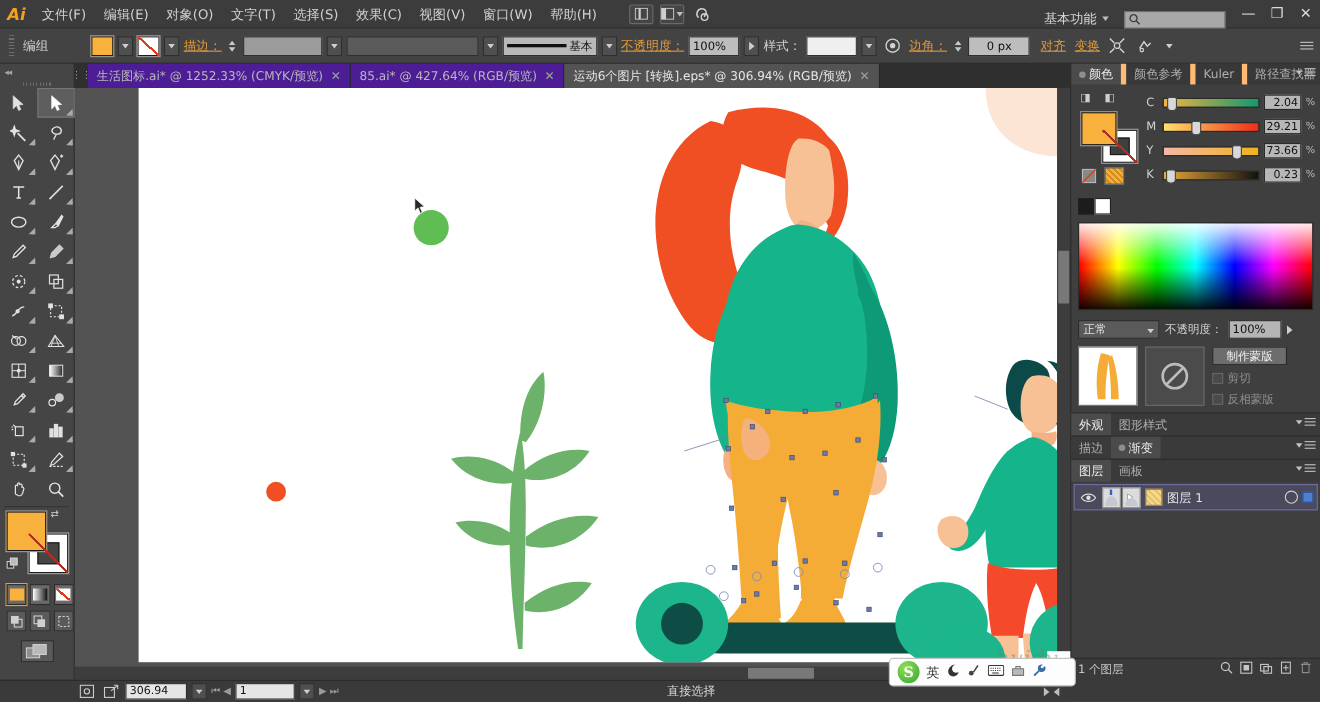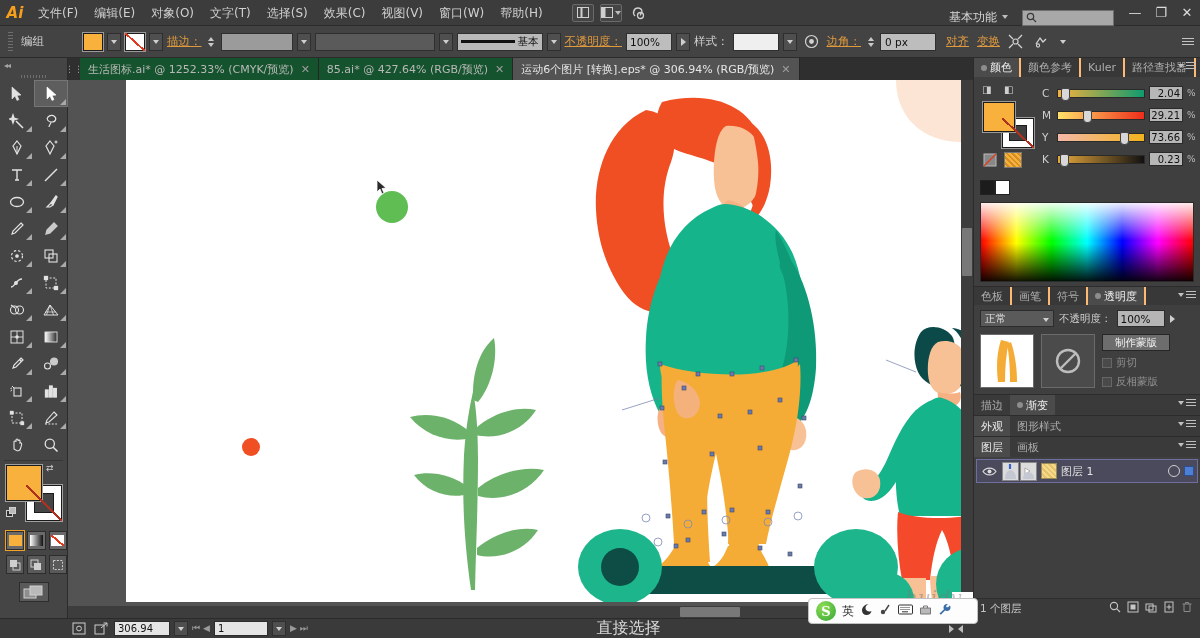--- a/index.html
+++ b/index.html
@@ -92,34 +92,34 @@
     width: 46px; height: 18px; background: #bdbdbd; border: 1px solid #2f2f2f;
     color: #111; font-size: 10.5px; display: flex; align-items: center; padding-left: 3px;
   }
   .right-tri { width:0;height:0;border-top:4px solid transparent;border-bottom:4px solid transparent;border-left:5px solid #cfcfcf; }
   .cb-icon {
     width: 22px; height: 20px; display: flex; align-items: center; justify-content: center;
     color: #d2d2d2; font-size: 12px;
   }
   .num-box {
     width: 56px; height: 18px; background: #bdbdbd; border: 1px solid #2f2f2f;
-    color: #111; font-size: 10.5px; display: flex; align-items: center; padding-left: 4px; gap: 2px;
+    color: #111; font-size: 10.5px; display: flex; align-items: center; padding-left: 16px; gap: 2px;
   }
   .cb-menu { margin-left: auto; margin-right: 6px; display: flex; flex-direction: column; gap: 2px; }
   .cb-menu span { display: block; width: 12px; height: 1px; background: #c4c4c4; }
 
   
   .tabbar {
     position: absolute; left: 0; top: 58px; width: 1200px; height: 22px;
     background: #2f2f2f; display: flex; align-items: flex-end;
   }
   .tb-grip { width: 12px; height: 22px; display:flex;align-items:center;justify-content:center;color:#9a9a9a;font-size:9px; }
   .doctab {
     height: 22px; padding: 0 8px; display: flex; align-items: center; gap: 7px;
-    background: #14532d; color: #b9b9b9; font-size: 11px; white-space: nowrap;
+    background: #4c1d95; color: #b9b9b9; font-size: 11px; white-space: nowrap;
     border-right: 1px solid #262626;
   }
   .doctab.active { background: #535353; color: #e6e6e6; }
   .tab-close { color: #9e9e9e; font-size: 11px; }
 
   
   .toolbar {
     position: absolute; left: 0; top: 58px; width: 68px; height: 560px;
     background: #454545; border-right: 1px solid #2b2b2b;
   }
@@ -200,21 +200,21 @@
   
   .rightpanel {
     position: absolute; right: 0; top: 58px; width: 227px; height: 560px;
     background: #3f3f3f; border-left: 1px solid #2b2b2b;
   }
   .panel-tabs {
     height: 19px; background: #383838; display: flex; align-items: stretch; position: relative;
   }
   .ptab {
     padding: 0 7px; display: flex; align-items: center; gap: 3px;
-    font-size: 11px; color: #aeaeae; background: #383838; border-right: 2px solid #fdba74;
+    font-size: 11px; color: #aeaeae; background: #383838; border-right: 5px solid #fdba74;
     white-space: nowrap;
   }
   .ptab.active { background: #4b4b4b; color: #ececec; }
   .ptab .dot { width: 6px; height: 6px; border-radius: 50%; background: #8d8d8d; flex: 0 0 6px; }
   .panel-menu { position: absolute; right: 4px; top: 4px; display: flex; gap: 2px; align-items: center; }
   .panel-menu .tri { width:0;height:0;border-left:3px solid transparent;border-right:3px solid transparent;border-top:4px solid #c0c0c0; }
   .panel-menu .bars { display: flex; flex-direction: column; gap: 2px; }
   .panel-menu .bars span { width: 10px; height: 1px; background: #c0c0c0; }
 
   .colorpanel { background: #3f3f3f; padding: 5px 6px 4px 6px; position: relative; }
@@ -292,21 +292,21 @@
 
   
   .statusbar {
     position: absolute; left: 0; bottom: 0; width: 973px; height: 20px;
     background: #3a3a3a; border-top: 1px solid #2b2b2b;
     display: flex; align-items: center; gap: 4px; padding-left: 70px;
   }
   .sb-box { height: 15px; background: #e5e5e5; border: 1px solid #2c2c2c; color: #111; font-size: 10px; display:flex;align-items:center; padding: 0 3px; }
   .sb-icon { width: 18px; height: 16px; display:flex;align-items:center;justify-content:center;color:#cdcdcd;font-size:10px; }
   .sb-nav { display: flex; align-items: center; gap: 3px; color: #9a9a9a; font-size: 9px; }
-  .sb-status { flex: 1; text-align: center; font-size: 16px; color: #d6d6d6; }
+  .sb-status { flex: 1; text-align: center; font-size: 11px; color: #d6d6d6; }
   .sb-rtri { width:0;height:0;border-top:4px solid transparent;border-bottom:4px solid transparent;border-left:5px solid #bdbdbd; }
   .sb-ltri { width:0;height:0;border-top:4px solid transparent;border-bottom:4px solid transparent;border-right:5px solid #bdbdbd; }
 
   
   .ime {
     position: absolute; left: 808px; top: 598px; width: 170px; height: 26px;
     background: #fdfdfd; border: 1px solid #c2c2c2; border-radius: 4px;
     display: flex; align-items: center; gap: 6px; padding: 0 7px; z-index: 40;
   }
   .ime .s-logo {
@@ -911,43 +911,20 @@
           </div>
         </div>
       </div>
       <div class="cp-bottom">
         <span class="bw" style="background:#1c1c1c"></span>
         <span class="bw" style="background:#ffffff"></span>
       </div>
     </div>
     <div class="spectrum"></div>
 
-    <div class="panel-tabs" style="border-top:1px solid #2c2c2c">
-      <div class="ptab">
-        <span>色板</span>
-      </div>
-      <div class="ptab">
-        <span>画笔</span>
-      </div>
-      <div class="ptab">
-        <span>符号</span>
-      </div>
-      <div class="ptab active">
-        <span class="dot"></span>
-        <span>透明度</span>
-      </div>
-      <div class="panel-menu">
-        <span class="tri"></span>
-          <span class="bars">
-            <span></span>
-            <span></span>
-            <span></span>
-          </span>
-      </div>
-    </div>
 
     <div class="transpanel">
       <div class="tp-row1">
         <div class="tp-select">
           <span>正常</span>
           <span class="tri"></span>
         </div>
         <span class="tp-lab">不透明度：</span>
         <div class="tp-op">100%</div>
         <span class="right-tri"></span>
@@ -973,43 +950,43 @@
           </div>
           <div class="tp-check">
             <span class="box"></span>
             <span>反相蒙版</span>
           </div>
         </div>
       </div>
     </div>
 
     <div class="collapsed-bar">
+      <div class="ptab active">
+        <span>外观</span>
+      </div>
       <div class="ptab">
-        <span>描边</span>
-      </div>
-      <div class="ptab active">
-        <span class="dot"></span>
-        <span>渐变</span>
+        <span>图形样式</span>
       </div>
       <div class="panel-menu">
         <span class="tri"></span>
           <span class="bars">
             <span></span>
             <span></span>
             <span></span>
           </span>
       </div>
     </div>
 
     <div class="collapsed-bar">
+      <div class="ptab">
+        <span>描边</span>
+      </div>
       <div class="ptab active">
-        <span>外观</span>
-      </div>
-      <div class="ptab">
-        <span>图形样式</span>
+        <span class="dot"></span>
+        <span>渐变</span>
       </div>
       <div class="panel-menu">
         <span class="tri"></span>
           <span class="bars">
             <span></span>
             <span></span>
             <span></span>
           </span>
       </div>
     </div>

